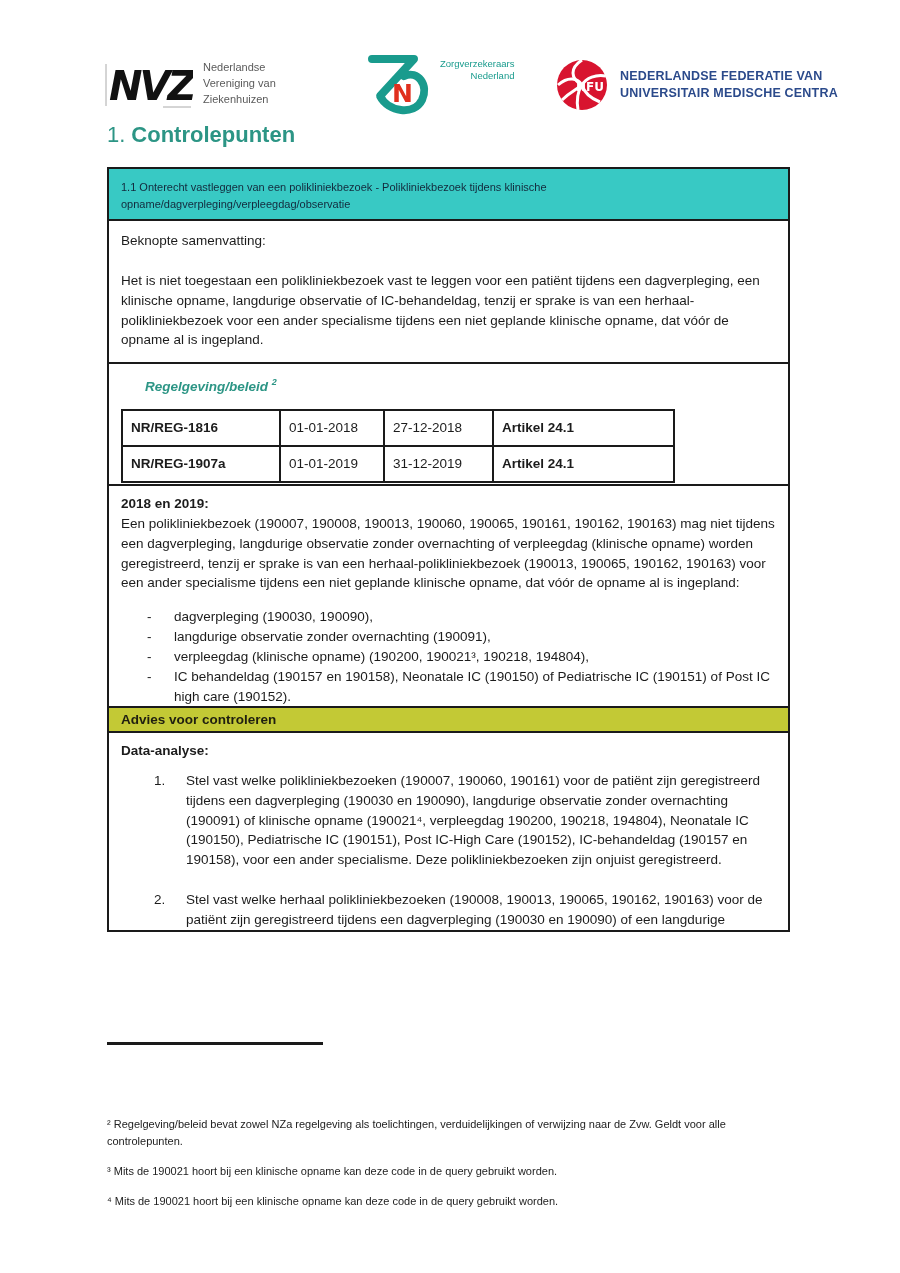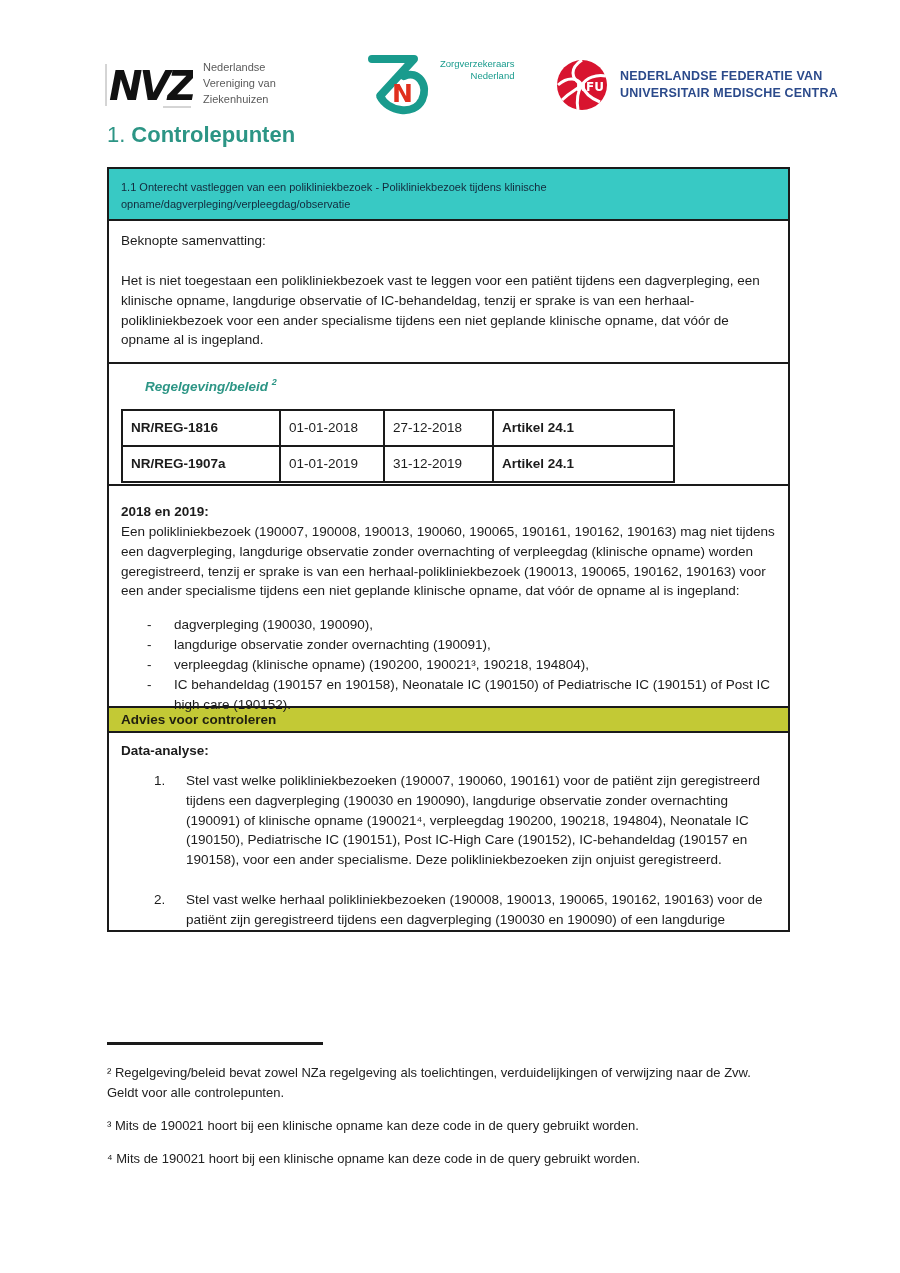--- a/index.html
+++ b/index.html
@@ -71,21 +71,21 @@
   }
   table.reg-table td{
     border:2px solid var(--border-color);height:36px;
     padding:2px 8px;vertical-align:middle;font-size:13.5px;
   }
   td.c0{width:158px;font-weight:bold;}
   td.c1{width:104px;}
   td.c2{width:109px;}
   td.c3{width:181px;font-weight:bold;}
 
-  .row-period{height:222px;padding-top:16px;}
+  .row-period{height:222px;padding-top:8px;}
   .bullets{margin-top:14px;margin-left:26px;}
   .bullet{display:flex;}
   .bullet .dash{width:27px;flex:none;}
   .bullet .txt{flex:1;}
 
   .row-advice{
     height:25px;background:var(--advice-bg);color:#1f1f10;
     display:flex;align-items:center;font-weight:bold;
   }
   .row-analysis{height:197px;padding-top:8px;}
@@ -95,22 +95,22 @@
   .oli .txt{flex:1;}
 
   .bold{font-weight:bold;}
 
   
   .footnote-sep{
     position:absolute;left:107px;top:1042px;width:216px;height:3px;
     background:var(--border-color);
   }
   .footnotes{
-    position:absolute;left:107px;top:1063px;width:655px;
-    font-size:13px;line-height:1.55;color:#222;
+    position:absolute;left:107px;top:1116px;width:655px;
+    font-size:11px;line-height:1.55;color:#222;
   }
   .footnotes p{margin-bottom:13px;}
 </style>
 </head>
 <body>
 
 <div class="page">
 
   <div class="logo logo-nvz">
     <svg width="88" height="52" viewBox="0 0 88 52">

